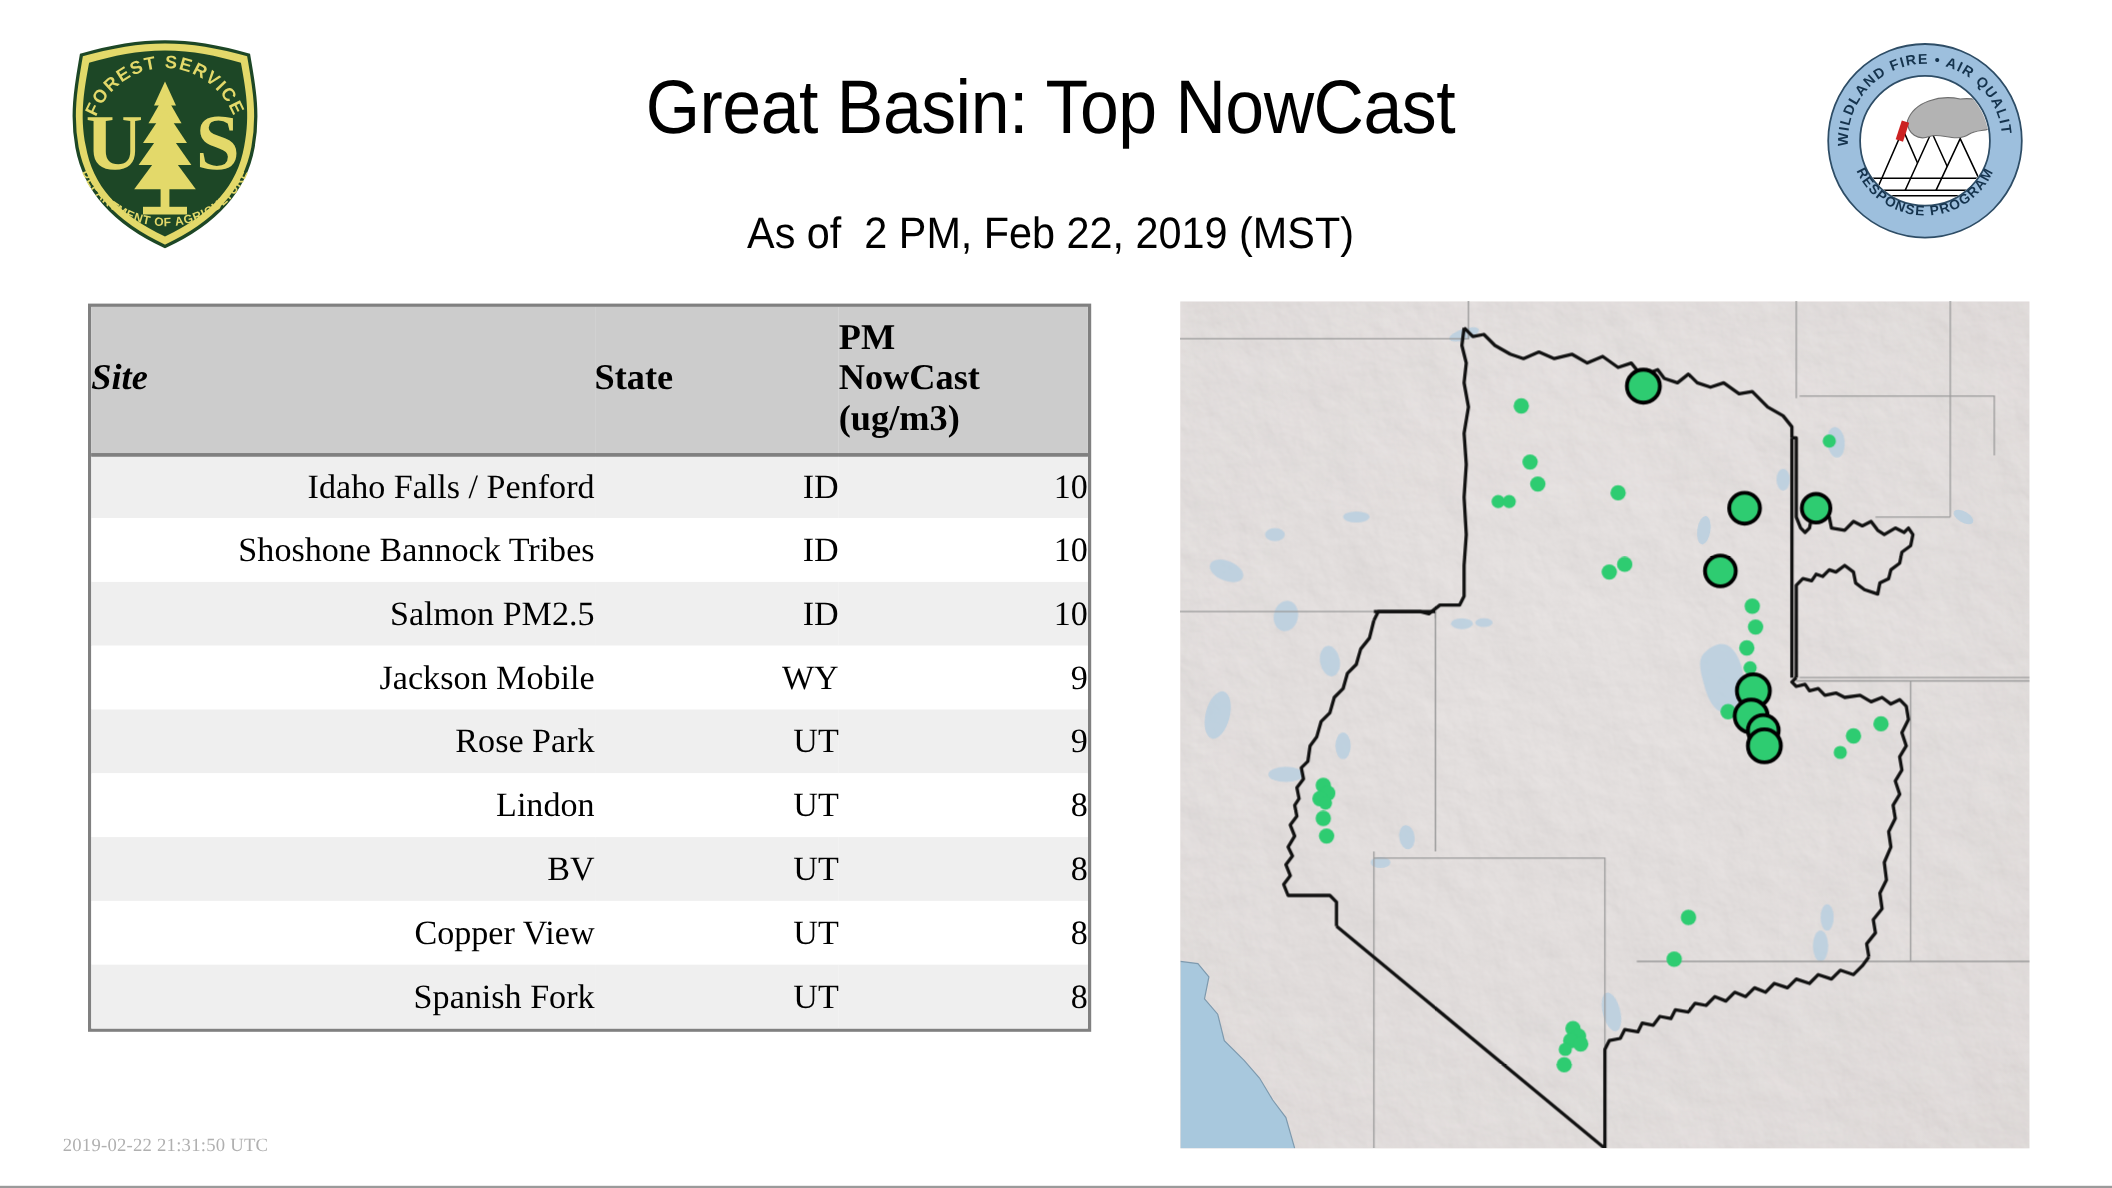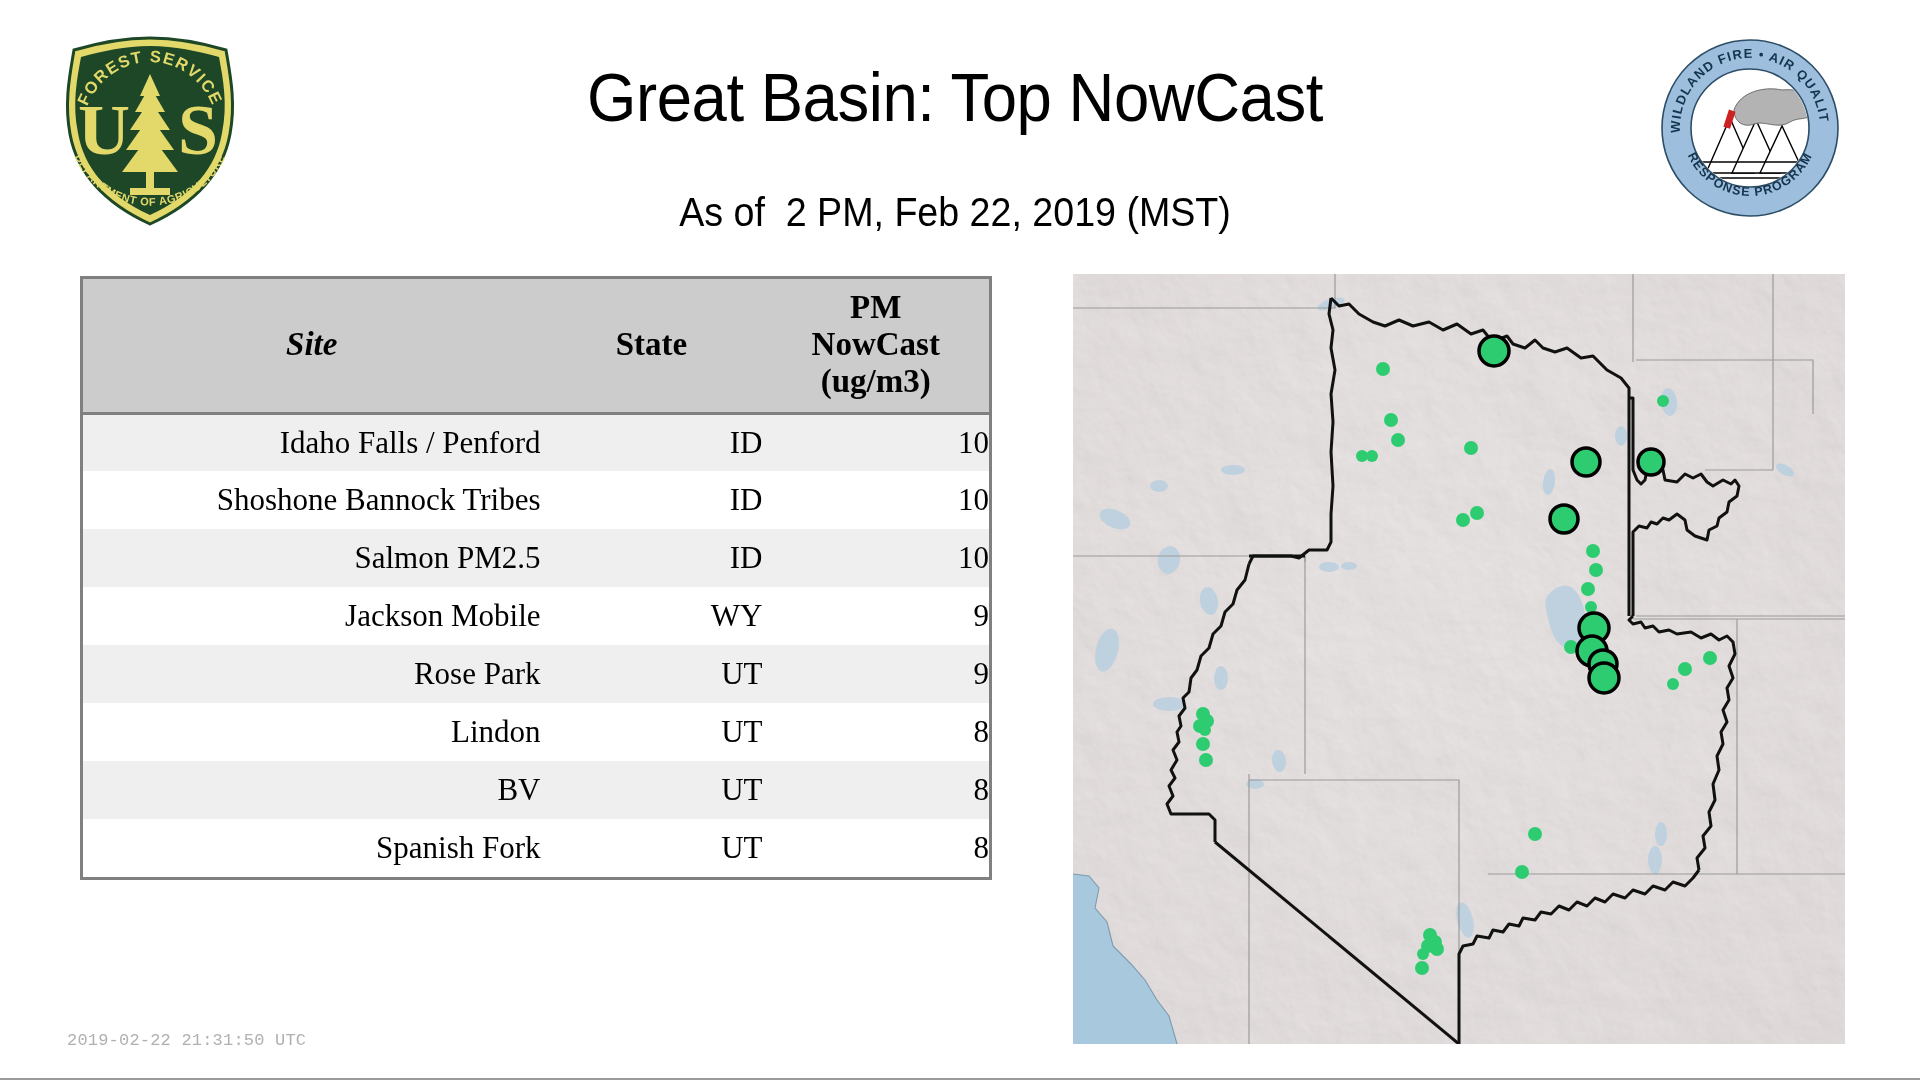--- a/index.html
+++ b/index.html
@@ -90,21 +90,21 @@
     border-collapse: collapse;
     table-layout: fixed;
     font-family: "Liberation Serif", serif;
   }
   #nowcast-table thead th {
     background: #cccccc;
     font-family: "Liberation Serif", serif;
     font-weight: bold;
     font-size: 33px;
     color: #000000;
-    text-align: center;
+    text-align: left;
     vertical-align: middle;
     padding: 10px 0 12px 0;
     height: 121px;
     line-height: 1.12;
     border-bottom: 3px solid #808080;
     white-space: pre-line;
   }
   #nowcast-table th.col-site   { width: 50.5%; font-style: italic; }
   #nowcast-table th.col-state  { width: 24.5%; }
   #nowcast-table th.col-value  { width: 25.0%; }
@@ -119,23 +119,23 @@
     height: 58px;
     padding: 0;
     border: none;
   }
   #nowcast-table tbody tr:nth-child(odd)  { background: #efefef; }
   #nowcast-table tbody tr:nth-child(even) { background: #ffffff; }
 
   
   #timestamp {
     position: absolute;
-    left: 67px;
+    left: 57px;
     top: 1031px;
-    font-family: Liberation Mono, monospace;
+    font-family: Liberation Serif, serif;
     font-size: 17px;
     color: #b0b0b0;
     letter-spacing: 0.2px;
   }
 
   
   #map {
     position: absolute;
     left: 1073px;
     top: 274px;
@@ -271,20 +271,25 @@
             <td>UT</td>
             <td>9</td>
           </tr>
           <tr>
             <td>Lindon</td>
             <td>UT</td>
             <td>8</td>
           </tr>
           <tr>
             <td>BV</td>
+            <td>UT</td>
+            <td>8</td>
+          </tr>
+          <tr>
+            <td>Copper View</td>
             <td>UT</td>
             <td>8</td>
           </tr>
           <tr>
             <td>Spanish Fork</td>
             <td>UT</td>
             <td>8</td>
           </tr>
         </tbody>
     </table>

